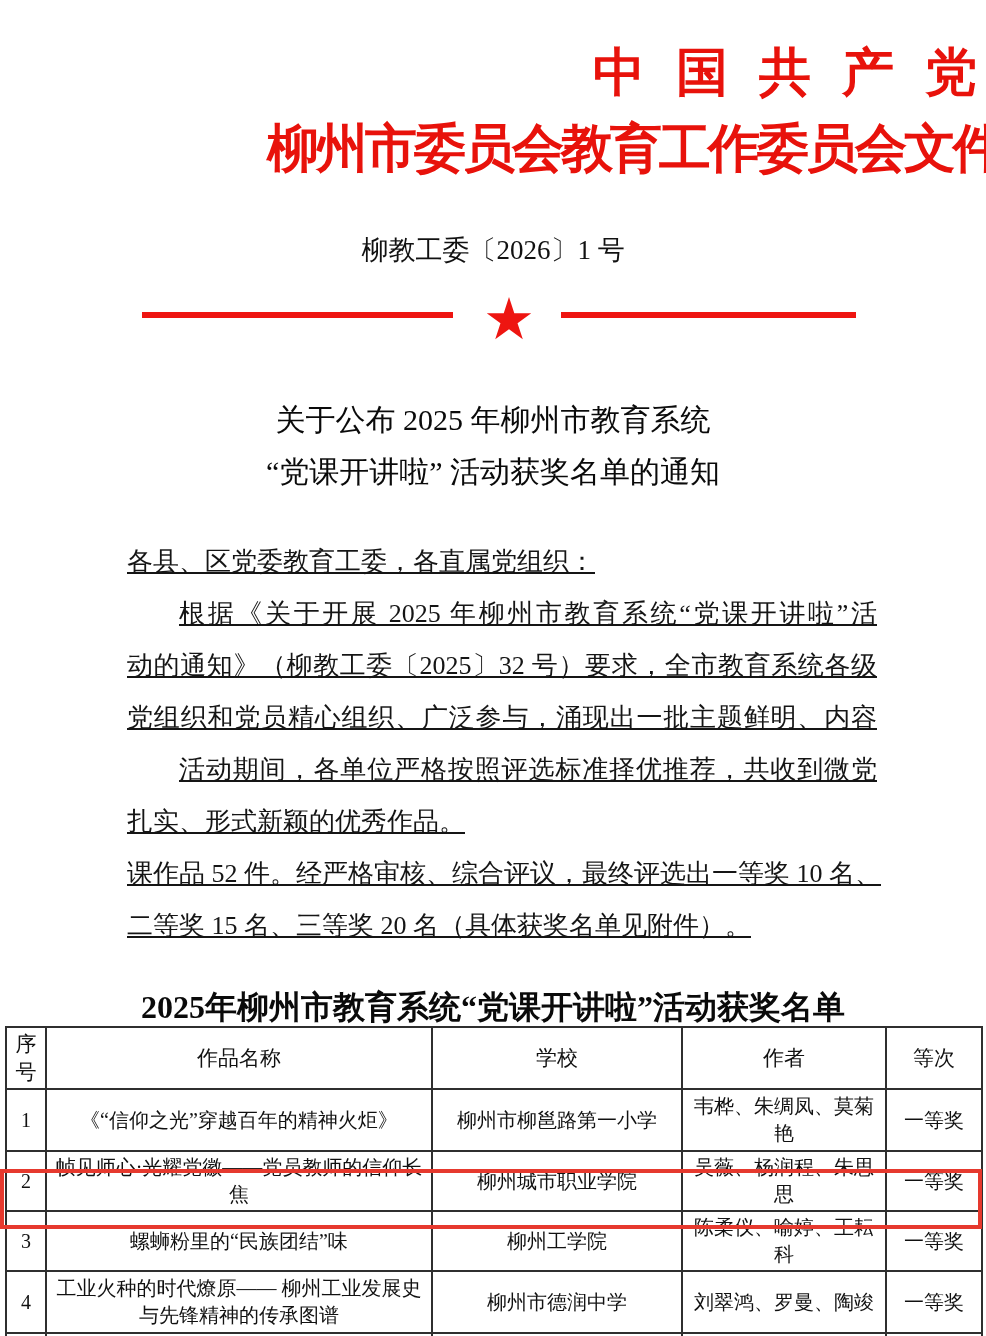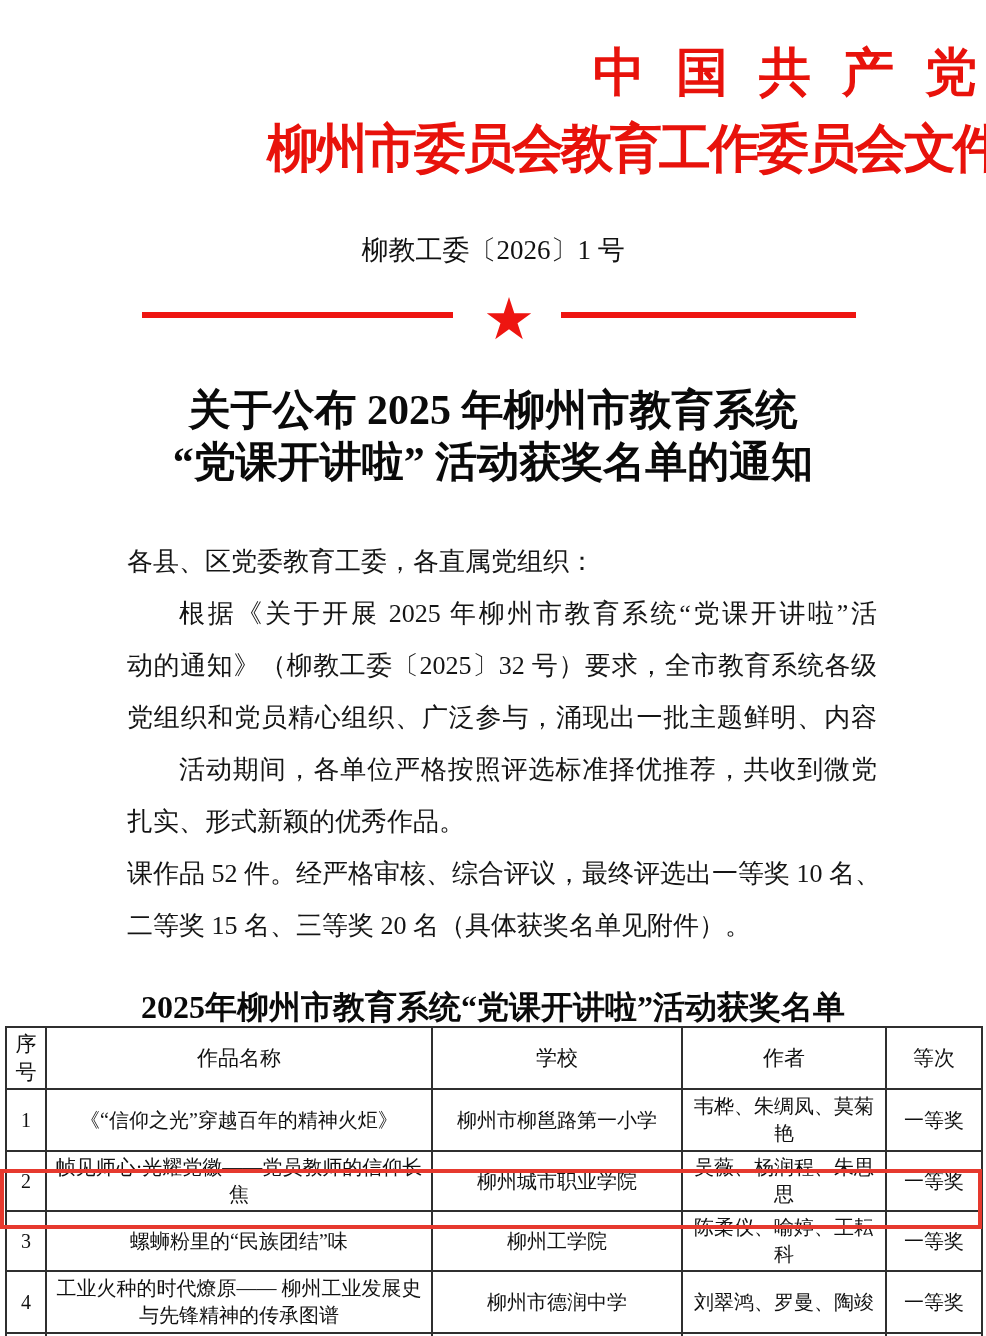--- a/index.html
+++ b/index.html
@@ -42,31 +42,32 @@
   .rule-seg{height:6px;background:#ee1511;}
   .rule-seg.left{width:311px;margin-right:30px;}
   .rule-seg.right{width:295px;margin-left:26px;}
   .star{
     font-size:58px;line-height:1;color:#ee1511;
     font-family:"DejaVu Sans","Liberation Sans",sans-serif;
     position:relative;top:4px;
   }
   
   .doc-title{
-    position:absolute;top:384px;left:0;width:100%;
-    text-align:center;
-    font-size:42px;font-weight:bold;
+    position:absolute;top:394px;left:0;width:100%;
+    text-align:center;
+    font-size:30px;font-weight:normal;
     line-height:52px;
     color:#0a0a0a;
   }
   
   .body-text{
     position:absolute;top:536px;left:127px;width:750px;
     font-size:26px;
     color:#151515;
+    text-decoration:underline;
   }
   .bline{
     height:52px;line-height:52px;
     text-align:justify;
     text-align-last:justify;
     white-space:nowrap;
   }
   .bline.left-last{text-align-last:left;}
   .bline.indent{padding-left:52px;}
   

